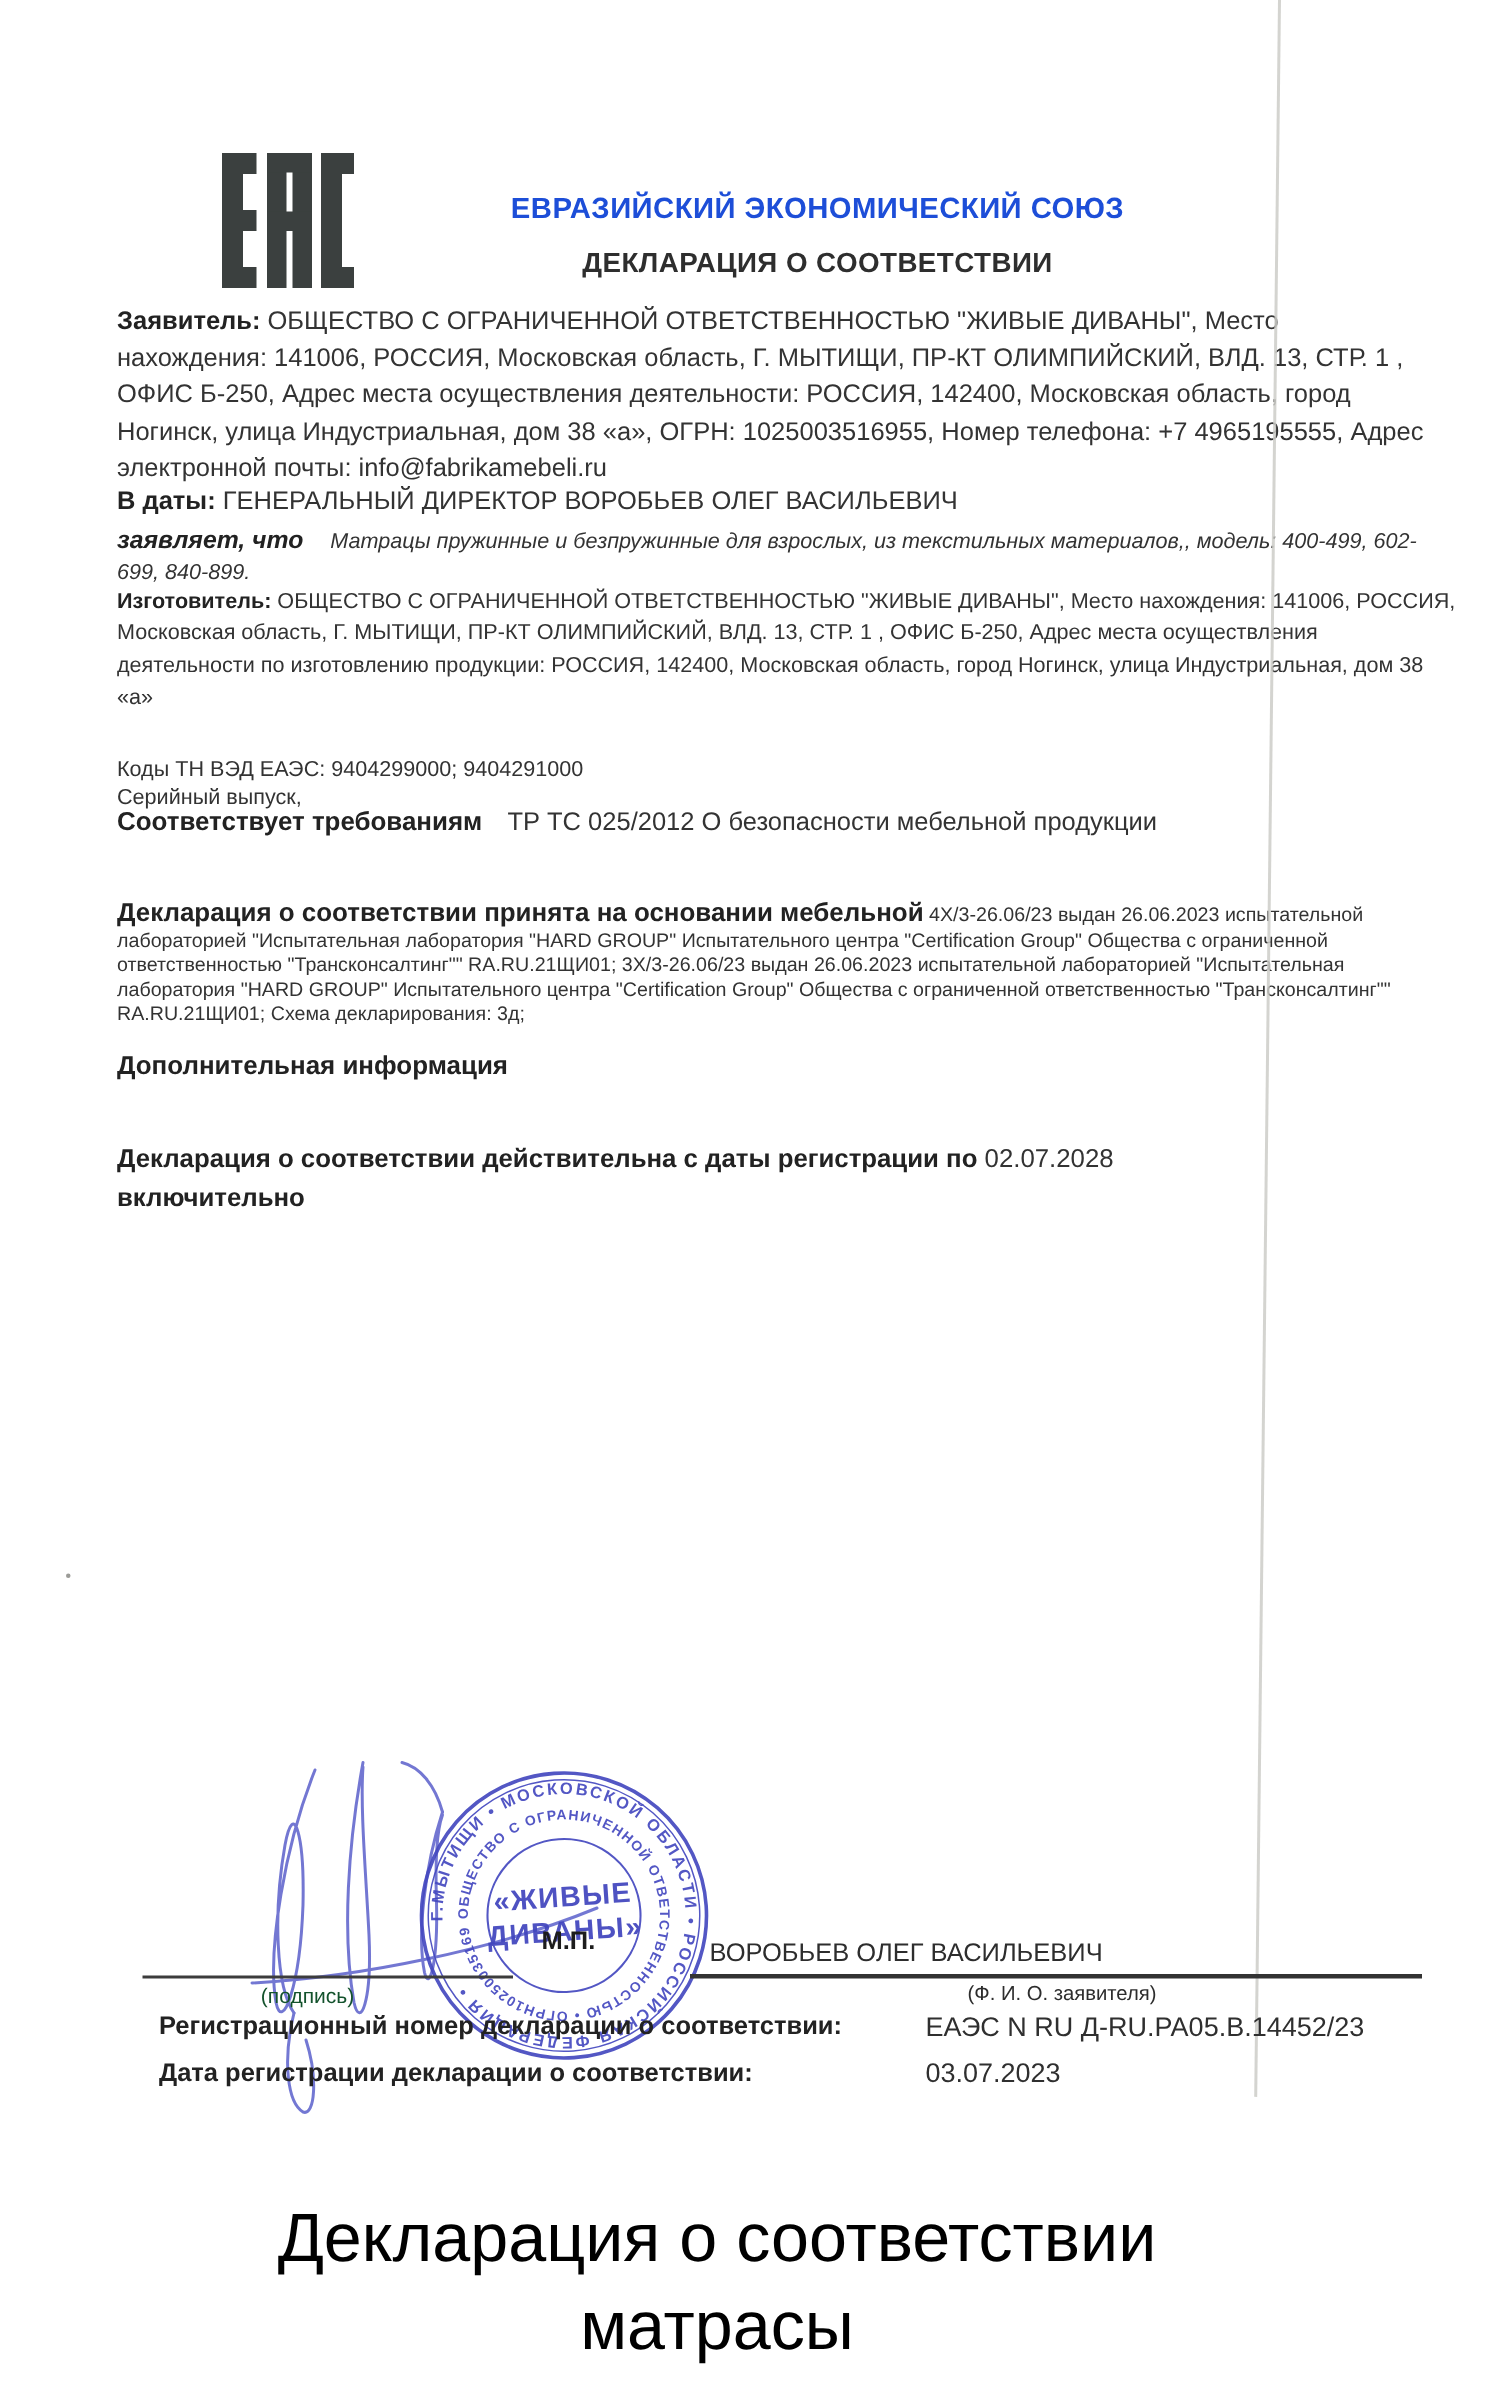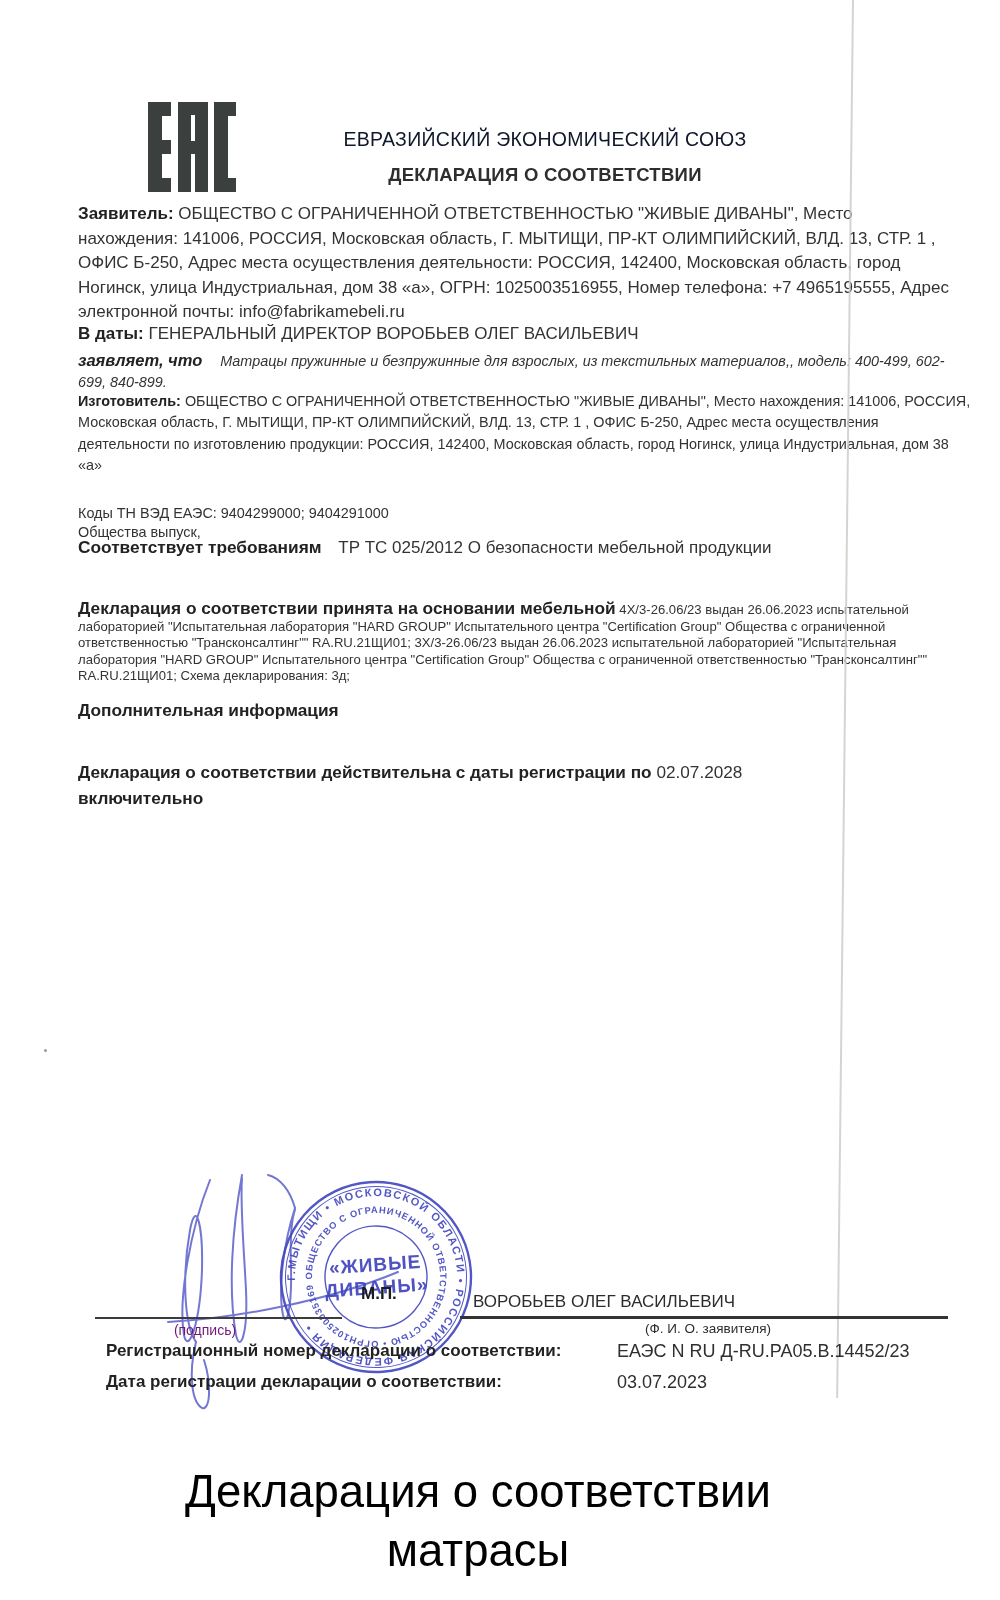--- a/index.html
+++ b/index.html
@@ -5,21 +5,21 @@
   html,body{margin:0;padding:0;background:#e8e8e8;}
   .page{
     position:relative;width:1000px;height:1600px;background:#ffffff;
     font-family:"Liberation Sans", sans-serif;color:#333;overflow:hidden;
     margin:0 auto;
   }
   .abs{position:absolute;}
   .b{font-weight:bold;color:#222;}
   
   .titles{left:150px;top:128px;width:790px;text-align:center;}
-  .title1{font-size:19.5px;font-weight:normal;color:#0f172a;letter-spacing:.3px;}
+  .title1{font-size:19.5px;font-weight:bold;color:#1d4ed8;letter-spacing:.3px;}
   .title2{font-size:18.5px;font-weight:bold;color:#2e2e2e;margin-top:13px;letter-spacing:.3px;}
   
   .applicant{left:78px;top:202px;width:872px;font-size:17px;line-height:24.5px;}
   .inperson{left:78px;top:322px;width:890px;font-size:17px;line-height:24px;}
   .declares{left:78px;top:350px;width:886px;font-size:14.4px;line-height:21px;font-style:italic;}
   .declares .lbl{font-size:16.5px;margin-right:14px;}
   .manufacturer{left:78px;top:391px;width:893px;font-size:14.4px;line-height:21.3px;}
   .standard{left:78px;top:463px;width:893px;font-size:14.4px;line-height:21px;}
   .codes{left:78px;top:505px;width:893px;font-size:14.4px;}
   .serial{left:78px;top:524px;width:893px;font-size:14.4px;}
@@ -30,21 +30,21 @@
   .addinfo{left:78px;top:700px;font-size:17.3px;}
   .validity{left:78px;top:760px;width:800px;font-size:17.2px;line-height:25.5px;}
   
   .speck{left:44px;top:1049px;width:3px;height:3px;background:#9b9b97;border-radius:50%;}
   .vline{left:852px;top:0;width:1.5px;height:1398px;background:#cdcdc8;transform:rotate(.65deg);transform-origin:top left;opacity:.85;}
   
   .stamp-wrap{left:276px;top:1177px;width:200px;height:200px;transform:rotate(-4deg);opacity:.92;}
   .sig-wrap{left:140px;top:1150px;width:340px;height:280px;}
   .mp{left:361px;top:1284px;font-size:17px;font-weight:bold;color:#1d1d1d;}
   .sig-line{left:95px;top:1317px;width:247px;height:2px;background:#3c3c3c;}
-  .sig-caption{left:150px;top:1322px;width:110px;text-align:center;font-size:14px;color:#701a75;}
+  .sig-caption{left:150px;top:1322px;width:110px;text-align:center;font-size:14px;color:#14532d;}
   .name{left:473px;top:1292px;font-size:17px;color:#2d2d2d;text-align:right;}
   .name-line{left:460px;top:1316px;width:488px;height:2.5px;background:#333;}
   .name-caption{left:628px;top:1321px;width:160px;text-align:center;font-size:13.5px;color:#2d2d2d;}
   .reg-label{left:78px;font-size:17px;font-weight:bold;color:#222;margin-left:28px;}
   .reg-value{left:617px;font-size:18px;color:#2f2f2f;}
   .row1{top:1341px;} .row2{top:1372px;}
   
   .caption{left:0;top:1462px;width:956px;text-align:center;font-size:45.5px;line-height:59px;color:#000;}
   
   .ringtext{fill:#4549c0;font-family:"Liberation Sans",sans-serif;font-weight:bold;}
@@ -97,21 +97,21 @@
     <span class="b lbl">заявляет, что</span>
     <span>Матрацы пружинные и безпружинные для взрослых, из текстильных материалов,, модель: 400-499, 602-699, 840-899.</span>
   </div>
 
   <div class="abs manufacturer">
     <span class="b">Изготовитель:</span>
     <span>ОБЩЕСТВО С ОГРАНИЧЕННОЙ ОТВЕТСТВЕННОСТЬЮ "ЖИВЫЕ ДИВАНЫ", Место нахождения: 141006, РОССИЯ,  Московская область, Г. МЫТИЩИ, ПР-КТ ОЛИМПИЙСКИЙ, ВЛД. 13, СТР. 1 , ОФИС Б-250, Адрес места осуществления деятельности по изготовлению продукции: РОССИЯ, 142400, Московская область, город Ногинск, улица Индустриальная, дом 38 «а»</span>
   </div>
 
   <div class="abs codes">Коды ТН ВЭД ЕАЭС: 9404299000; 9404291000</div>
-  <div class="abs serial">Общества выпуск,</div>
+  <div class="abs serial">Серийный выпуск,</div>
 
   <div class="abs conformity">
     <span class="b lbl">Соответствует требованиям</span>
     <span>ТР ТС 025/2012 О безопасности мебельной продукции</span>
   </div>
 
   <div class="abs basis">
     <span class="b lbl">Декларация о соответствии принята на основании мебельной</span>
     <span>4Х/3-26.06/23 выдан 26.06.2023 испытательной лабораторией "Испытательная лаборатория "HARD GROUP" Испытательного центра "Certification Group" Общества с ограниченной ответственностью "Трансконсалтинг"" RA.RU.21ЩИ01; 3Х/3-26.06/23 выдан 26.06.2023  испытательной лабораторией "Испытательная лаборатория "HARD GROUP" Испытательного центра "Certification Group" Общества с ограниченной ответственностью "Трансконсалтинг"" RA.RU.21ЩИ01; Схема декларирования: 3д;</span>
   </div>

